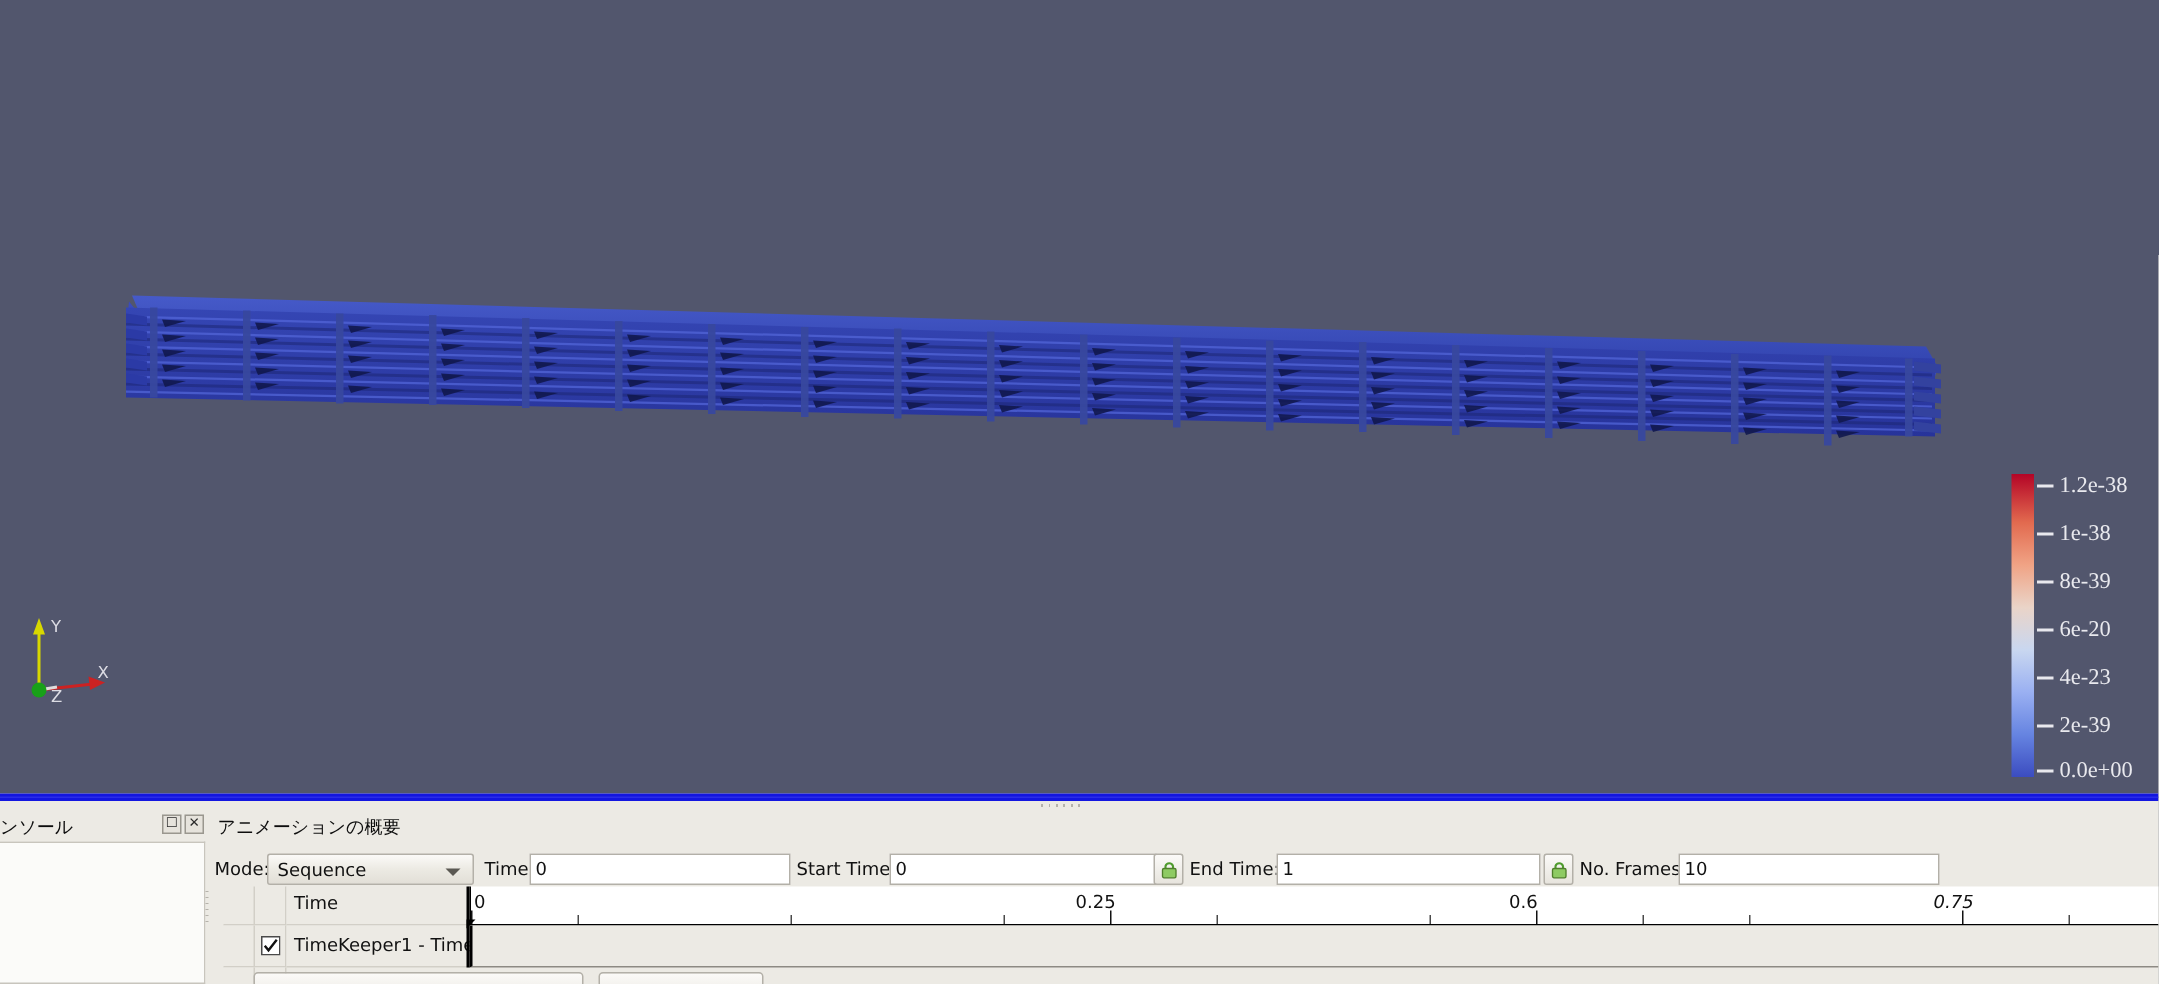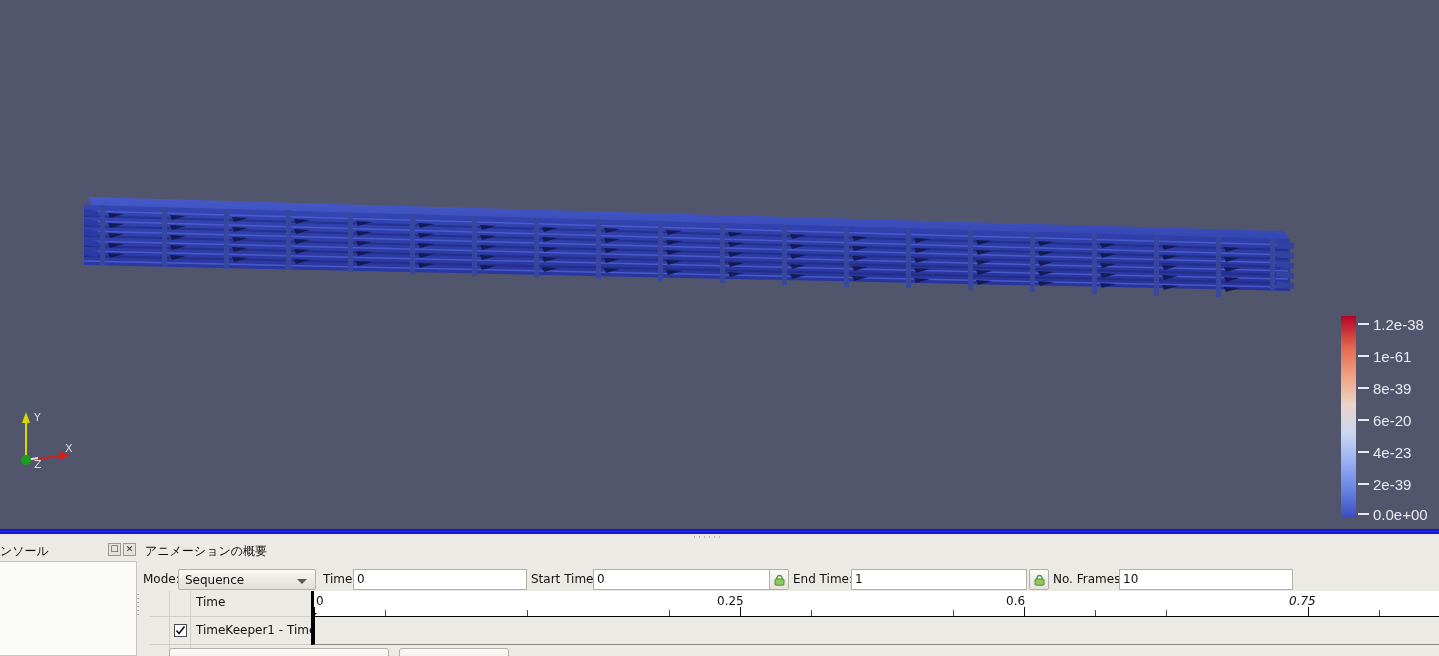--- a/index.html
+++ b/index.html
@@ -50,21 +50,21 @@
       #3b4cc0 0%, #6684e1 14%, #9ab0f2 28%, #c9d7f0 42%,
       #ead4c8 56%, #f0a385 70%, #e26a4f 84%, #b40426 100%);
   }
   .legend-tick {
     position: absolute; left: 21px; width: 11px; height: 2px; background: #e8e8ee;
   }
   .legend-label {
     position: absolute; left: 36px;
     color: #e9e9ee;
     font-size: 15px;
-    font-family: Liberation Sans, sans-serif;
+    font-family: Liberation Serif, serif;
     white-space: nowrap;
     line-height: 1;
   }
   #legend-title {
     position: absolute; left: 92px; top: 330px;
     width: 16px;
     color: #6a6e84;
     font-size: 9px;
     line-height: 9px;
     letter-spacing: 0;
@@ -450,21 +450,21 @@
 
       <div class="legend-tick" style="top:10px;"></div>
       <div class="legend-tick" style="top:42px;"></div>
       <div class="legend-tick" style="top:74px;"></div>
       <div class="legend-tick" style="top:106px;"></div>
       <div class="legend-tick" style="top:138px;"></div>
       <div class="legend-tick" style="top:170px;"></div>
       <div class="legend-tick" style="top:200px;"></div>
 
       <div class="legend-label" style="top:4px;">1.2e-38</div>
-      <div class="legend-label" style="top:36px;">1e-61</div>
+      <div class="legend-label" style="top:36px;">1e-38</div>
       <div class="legend-label" style="top:68px;">8e-39</div>
       <div class="legend-label" style="top:100px;">6e-20</div>
       <div class="legend-label" style="top:132px;">4e-23</div>
       <div class="legend-label" style="top:164px;">2e-39</div>
       <div class="legend-label" style="top:194px;">0.0e+00</div>
 
       <div id="legend-title"></div>
     </div>
   </div>
 

